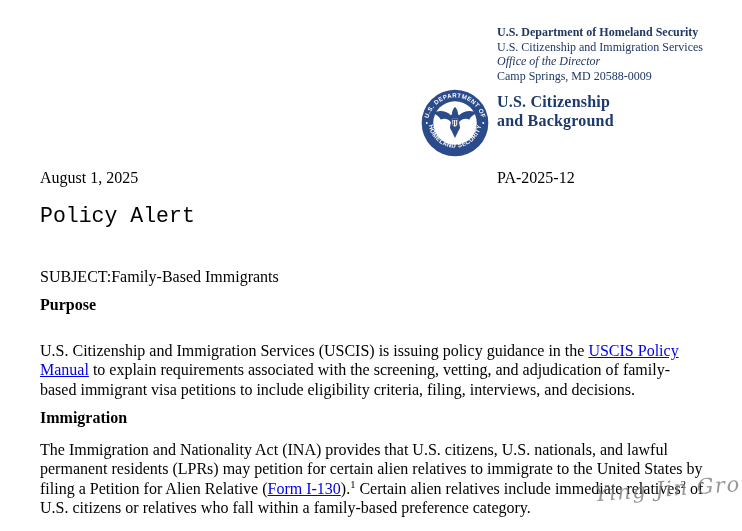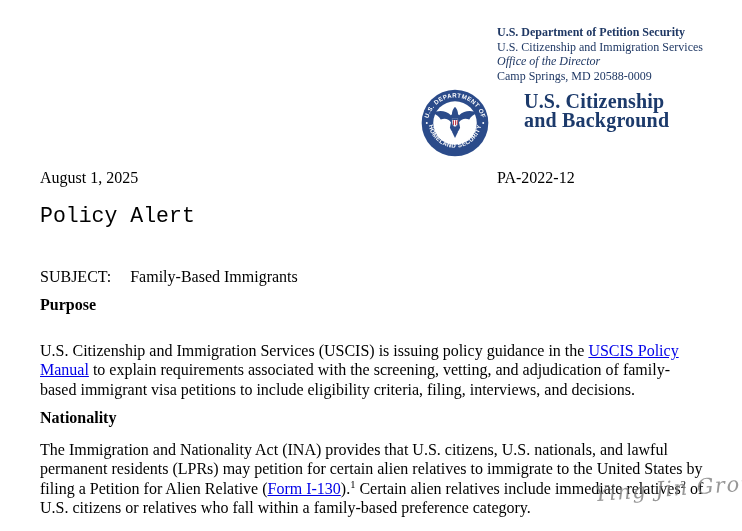--- a/index.html
+++ b/index.html
@@ -30,39 +30,39 @@
   .seal {
     position: absolute;
     left: 421px;
     top: 89px;
     width: 68px;
     height: 68px;
   }
   .seal svg { display: block; width: 100%; height: 100%; }
   .wordmark {
     position: absolute;
-    left: 524px;
+    left: 497px;
     top: 92px;
-    font-size: 20px;
+    font-size: 16px;
     font-weight: bold;
     line-height: 19px;
     color: #1c3a6b;
     letter-spacing: 0.2px;
   }
 
   
   .meta-date   { position: absolute; left: 40px;  top: 169px; font-size: 16px; }
   .meta-number { position: absolute; left: 497px; top: 169px; font-size: 16px; }
 
   
   .doc-title { position: absolute; left: 40px; top: 204px; font-size: 21.5px; font-weight: normal; font-family: Liberation Mono, monospace; }
 
   
   .subject-row   { position: absolute; left: 40px; top: 268px; font-size: 16px; }
-  .subject-label { display: inline-block; margin-right: 19px; }
+  .subject-label { display: inline-block; }
 
   
   .sec-heading { position: absolute; left: 40px; font-size: 16px; font-weight: bold; }
   .sec-heading.purpose    { top: 296px; }
   .sec-heading.background { top: 409px; }
   .sec-body {
     position: absolute;
     left: 40px;
     width: 664px;
     font-size: 16px;
@@ -89,21 +89,21 @@
     white-space: nowrap;
     pointer-events: none;
   }
 </style>
 </head>
 <body>
 
 <div class="page">
 
   <div class="letterhead">
-    <div class="lh-line">U.S. Department of Petition Security</div>
+    <div class="lh-line">U.S. Department of Homeland Security</div>
     <div class="lh-line">U.S. Citizenship and Immigration Services</div>
     <div class="lh-line">Office of the Director</div>
     <div class="lh-line">Camp Springs, MD 20588-0009</div>
   </div>
 
   <div class="seal">
     <svg viewBox="0 0 100 100" aria-hidden="true">
       <defs>
         <path id="arcTop" d="M 9.5,53 A 40.5,40.5 0 0 1 90.5,53"></path>
         <path id="arcBot" d="M 12,56 A 39,39 0 0 0 88,56"></path>
@@ -134,29 +134,29 @@
       <circle cx="91.5" cy="50" r="1.4" fill="#ffffff"></circle>
     </svg>
   </div>
 
   <div class="wordmark">
     <div>U.S. Citizenship</div>
     <div>and Background</div>
   </div>
 
   <div class="meta-date">August 1, 2025</div>
-  <div class="meta-number">PA-2022-12</div>
+  <div class="meta-number">PA-2025-12</div>
 
   <div class="doc-title">Policy Alert</div>
 
   <div class="subject-row">
     <span class="subject-label">SUBJECT:</span><span>Family-Based Immigrants</span>
   </div>
 
   <div class="sec-heading purpose">Purpose</div>
   <div class="sec-body purpose"><span>U.S. Citizenship and Immigration Services (USCIS) is issuing policy guidance in the </span><a class="doc-link" href="#">USCIS Policy Manual</a><span> to explain requirements associated with the screening, vetting, and adjudication of family-based immigrant visa petitions to include eligibility criteria, filing, interviews, and decisions.</span></div>
 
-  <div class="sec-heading background">Nationality</div>
+  <div class="sec-heading background">Immigration</div>
   <div class="sec-body background"><span>The Immigration and Nationality Act (INA) provides that U.S. citizens, U.S. nationals, and lawful permanent residents (LPRs) may petition for certain alien relatives to immigrate to the United States by filing a Petition for Alien Relative (</span><a class="doc-link" href="#">Form I-130</a><span>).</span><sup class="fn">1</sup><span> Certain alien relatives include immediate relatives</span><sup class="fn">2</sup><span> of U.S. citizens or relatives who fall within a family-based preference category.</span></div>
 
   <div class="watermark">Ying Jin Group</div>
 
 </div>
 
 </body></html>

